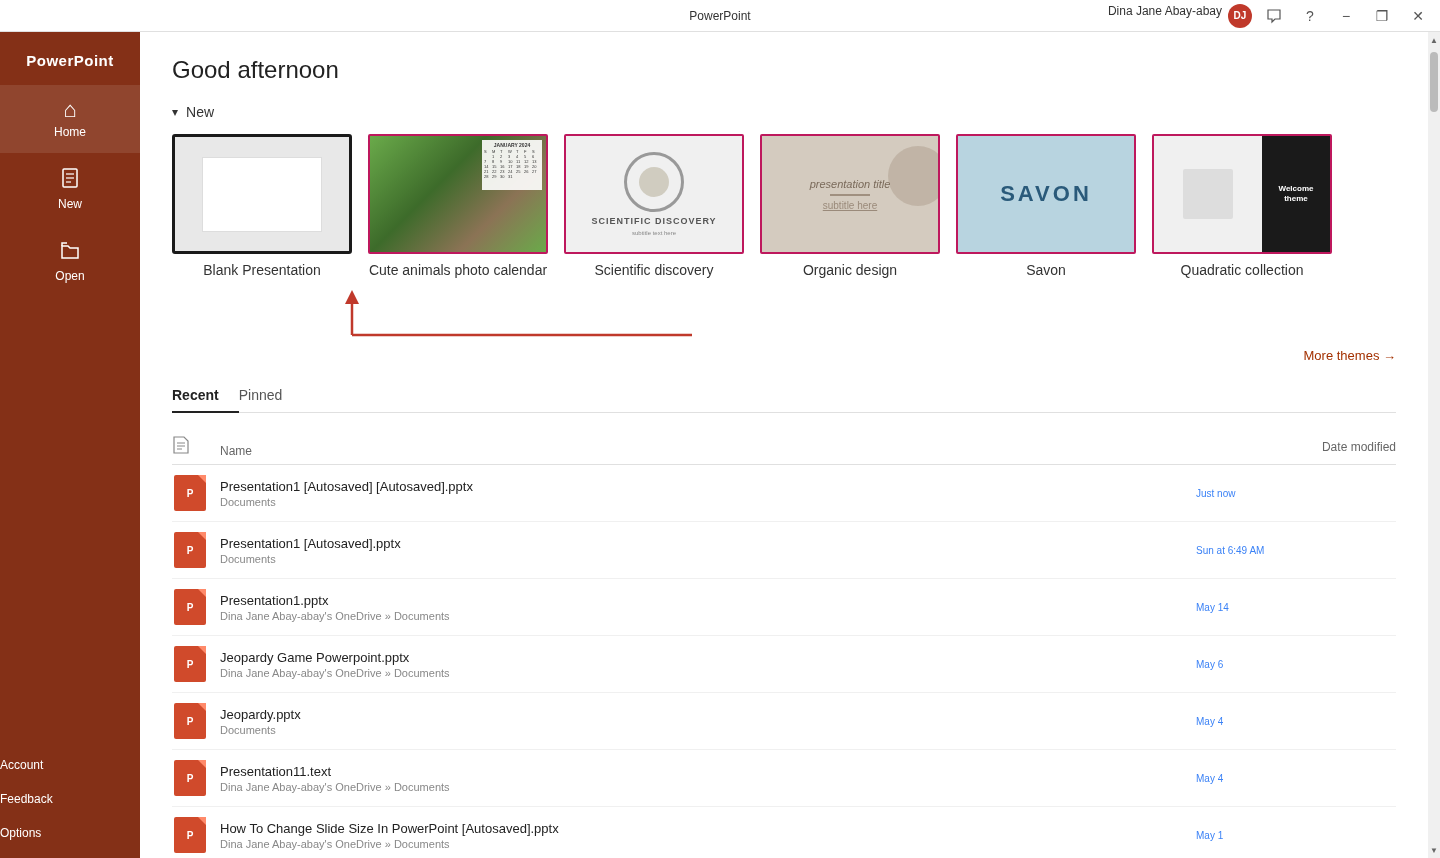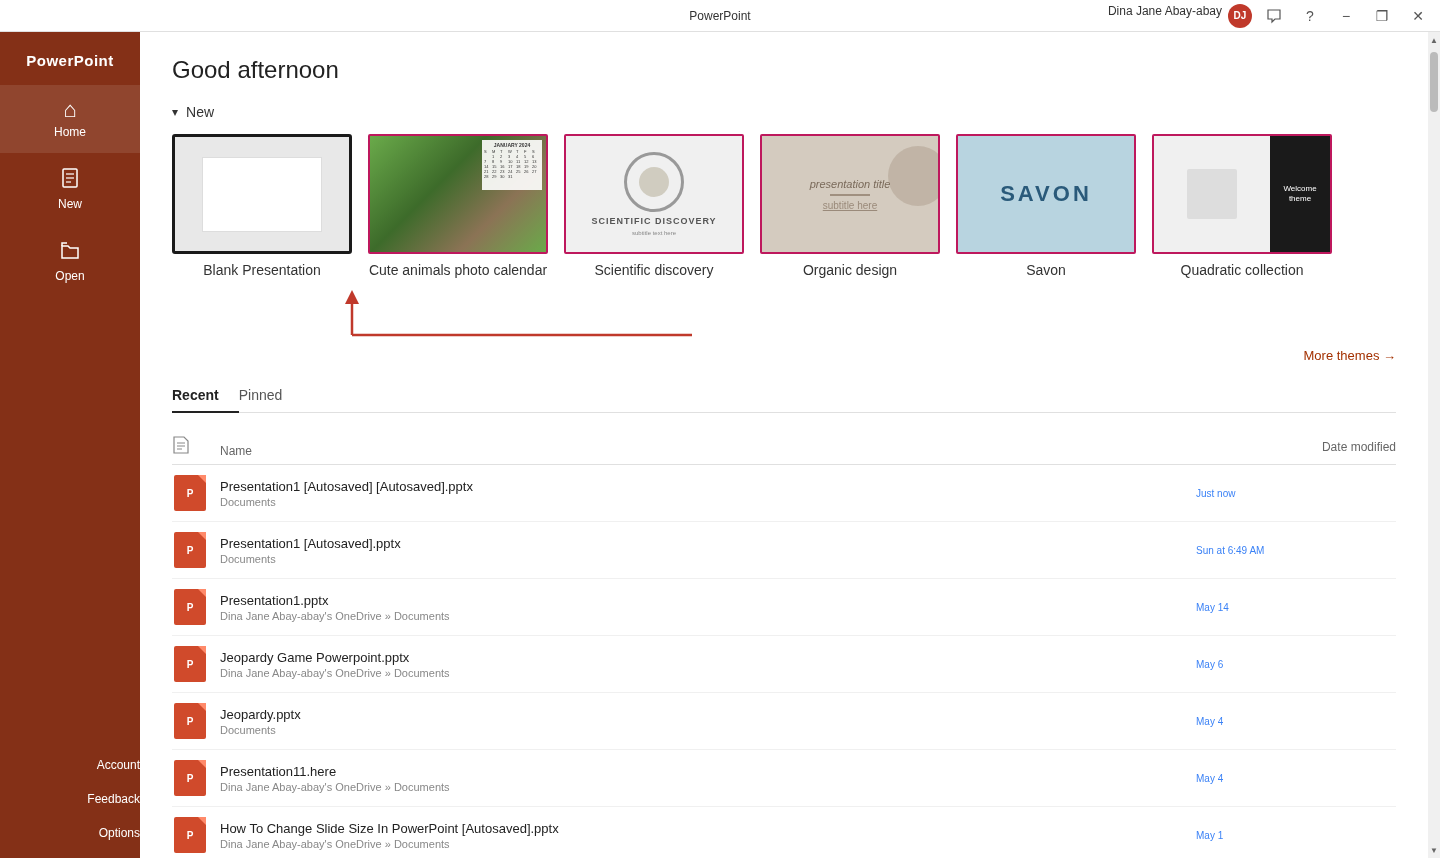--- a/index.html
+++ b/index.html
@@ -92,21 +92,21 @@
       line-height: 1;
     }
     .sidebar-bottom {
       margin-top: auto;
       width: 100%;
       padding-bottom: 8px;
     }
     .sidebar-bottom-item {
       width: 100%;
       padding: 10px 0;
-      text-align: right;
+      text-align: left;
       color: white;
       font-size: 12px;
       cursor: pointer;
     }
 
     
     .main-content {
       flex: 1;
       overflow-y: auto;
       background: #fff;
@@ -526,21 +526,21 @@
           </div>
           <span class="template-label">Savon</span>
         </div>
 
         <div class="template-item">
           <div class="template-thumb" style="background:#222;">
             <div style="display:flex;width:100%;height:100%;">
               <div style="flex:1;background:#f0f0f0;display:flex;align-items:center;justify-content:center;">
                 <div style="width:50px;height:50px;background:#ddd;border-radius:2px;"></div>
               </div>
-              <div style="width:60px;background:#1a1a1a;display:flex;flex-direction:column;align-items:center;justify-content:center;gap:4px;padding:4px;">
+              <div style="width:68px;background:#1a1a1a;display:flex;flex-direction:column;align-items:center;justify-content:center;gap:4px;padding:4px;font-weight:bold;">
                 <div style="font-size:8px;color:white;text-align:center;line-height:1.3;">Welcome<br>theme</div>
               </div>
             </div>
           </div>
           <span class="template-label">Quadratic collection</span>
         </div>
 
       </div>
 
       <div class="annotation-area">
@@ -637,21 +637,21 @@
             <div class="file-location">Documents</div>
           </div>
           <div class="file-date">May 4</div>
         </div>
 
         <div class="file-row">
           <div class="file-icon-wrap">
             <div class="pptx-icon">P</div>
           </div>
           <div class="file-info">
-            <div class="file-name">Presentation11.here</div>
+            <div class="file-name">Presentation11.text</div>
             <div class="file-location">Dina Jane Abay-abay's OneDrive » Documents</div>
           </div>
           <div class="file-date">May 4</div>
         </div>
 
         <div class="file-row">
           <div class="file-icon-wrap">
             <div class="pptx-icon">P</div>
           </div>
           <div class="file-info">

